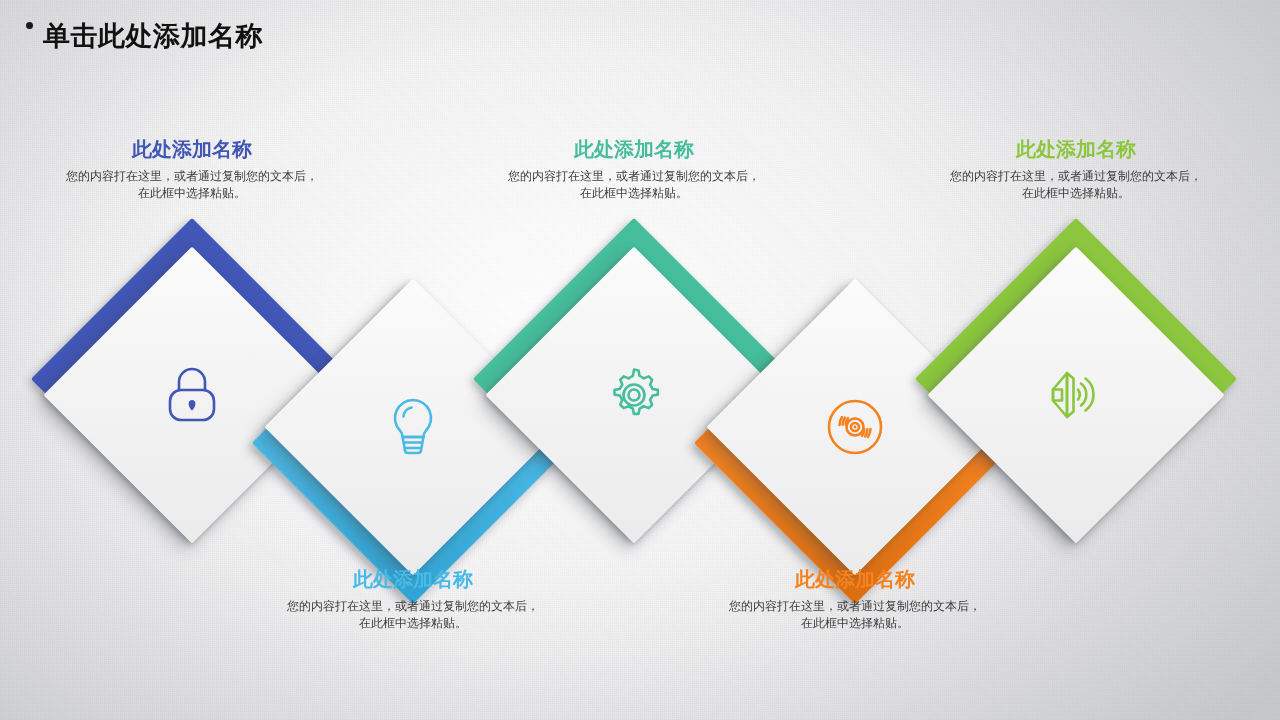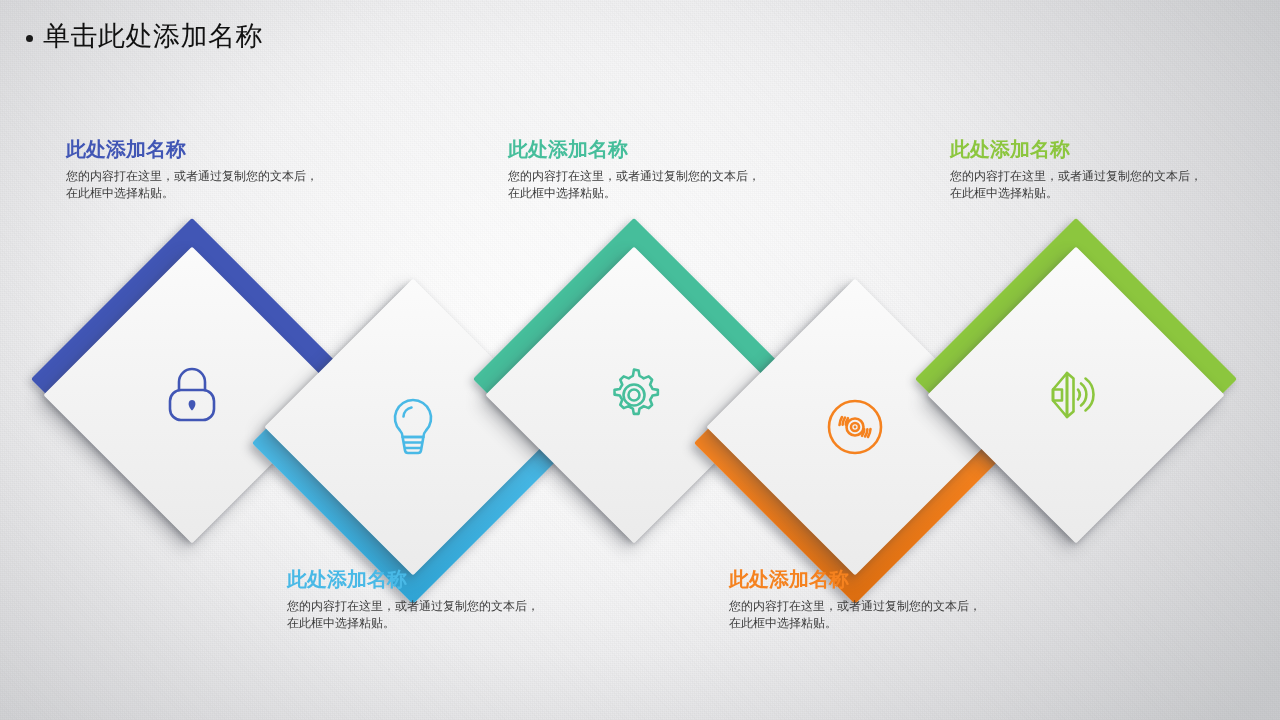--- a/index.html
+++ b/index.html
@@ -33,23 +33,23 @@
     pointer-events: none;
     background: radial-gradient(ellipse 880px 600px at 45% 45%, rgba(255,255,255,.45) 0%, rgba(255,255,255,0) 55%, rgba(130,133,138,.18) 100%);
   }
 
   
   #title-row {
     position: absolute;
     left: 26px;
     top: 18px;
     display: flex;
-    align-items: center;
     gap: 10px;
     z-index: 12;
+    font-weight: bold;
   }
   #title-bullet {
     width: 7px;
     height: 7px;
     border-radius: 50%;
     background: #1a1a1a;
     margin-top: 4px;
   }
   #title-text {
     font-size: 27px;
@@ -104,20 +104,21 @@
   .icon-wrap svg { display: block; }
 
   
   .node.up   .band { top: -16px; box-shadow: 0 4px 9px rgba(55,60,70,.34); }
   .node.down .band { top:  16px; box-shadow: 0 6px 10px rgba(55,60,70,.34); }
 
   
   .textblock {
     position: absolute;
     width: 252px;
+    text-align: center;
     z-index: 10;
   }
   .tb-head {
     font-size: 20px;
     font-weight: bold;
     line-height: 1.15;
     margin-bottom: 7px;
     font-family: "DejaVu Sans", "Liberation Sans", sans-serif;
   }
   .tb-body {

